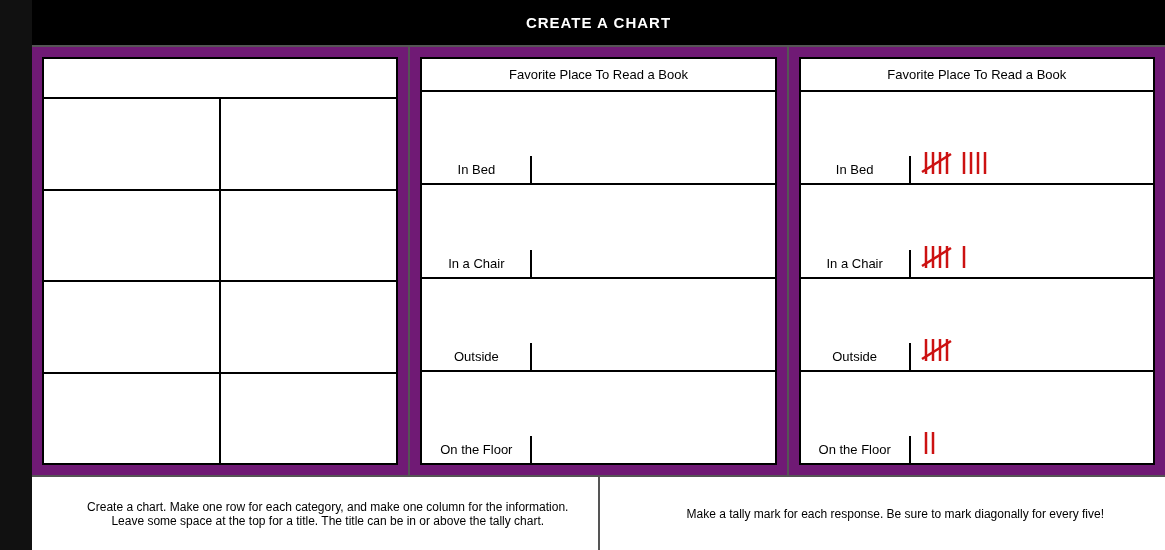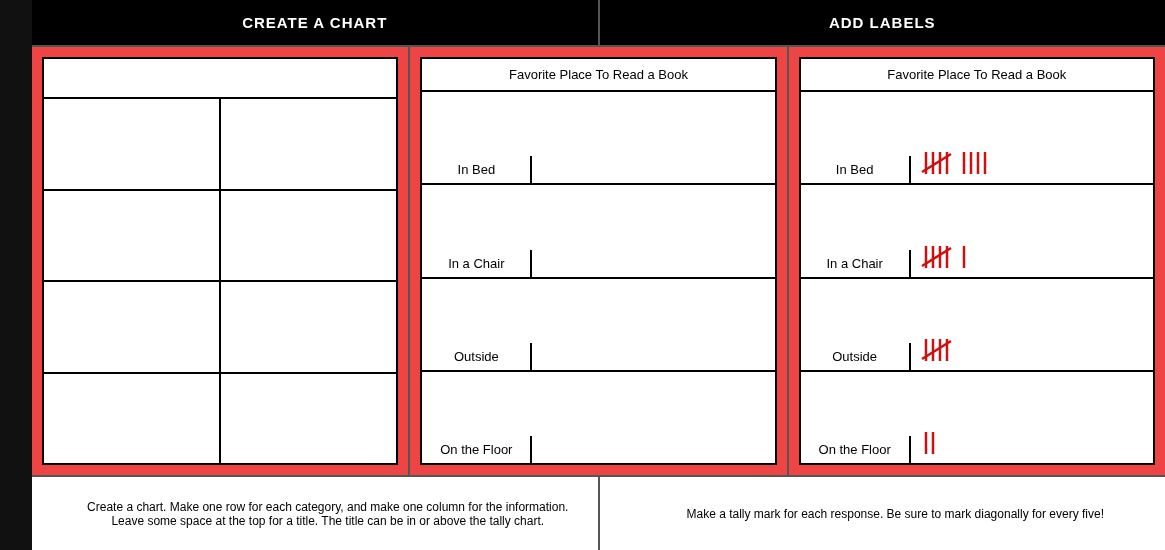--- a/index.html
+++ b/index.html
@@ -34,21 +34,21 @@
       font-size: 15px;
       letter-spacing: 1px;
       border-right: 2px solid #555;
     }
     .header-cell:last-child { border-right: none; }
 
     
     .content-row {
       display: flex;
       flex: 1;
-      background: #ef4444;
+      background: #701a75;
     }
 
     .panel {
       flex: 1;
       display: flex;
       flex-direction: column;
       border-right: 2px solid #555;
       padding: 10px;
     }
     .panel:last-child { border-right: none; }
@@ -152,21 +152,20 @@
     }
     .footer-cell:last-child { border-right: none; }
   </style>
 </head>
 <body>
 
 <div class="main-container">
 
   <div class="header-row">
     <div class="header-cell">CREATE A CHART</div>
-    <div class="header-cell">ADD LABELS</div>
   </div>
 
   <div class="content-row">
 
     <div class="panel">
       <div class="chart-area blank-chart">
         <div class="blank-title-row"></div>
         <div class="blank-rows">
           <div class="blank-row">
             <div class="blank-cell"></div>

